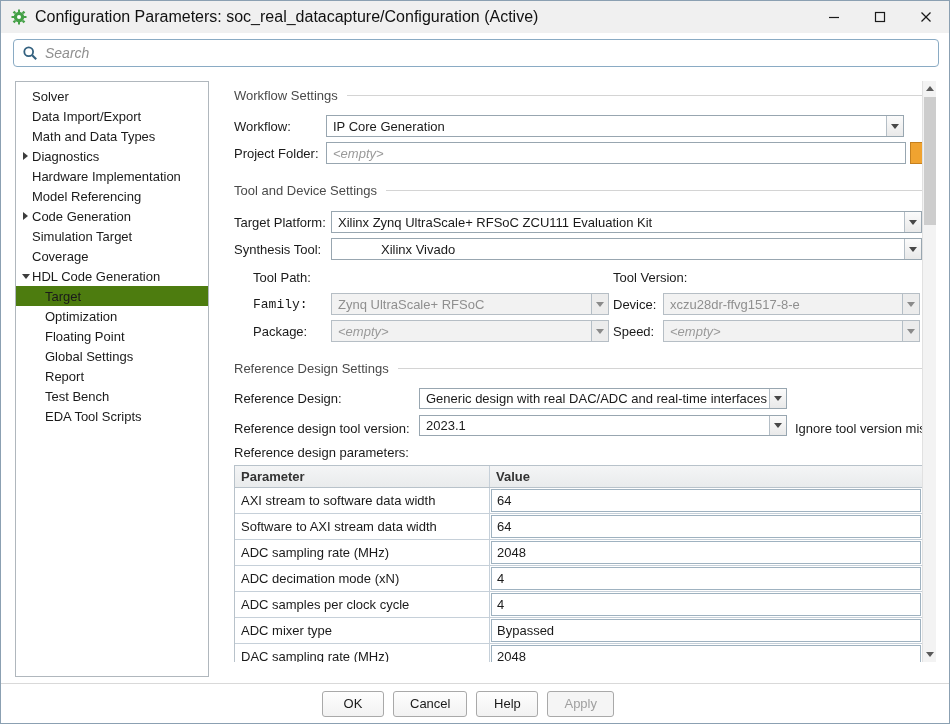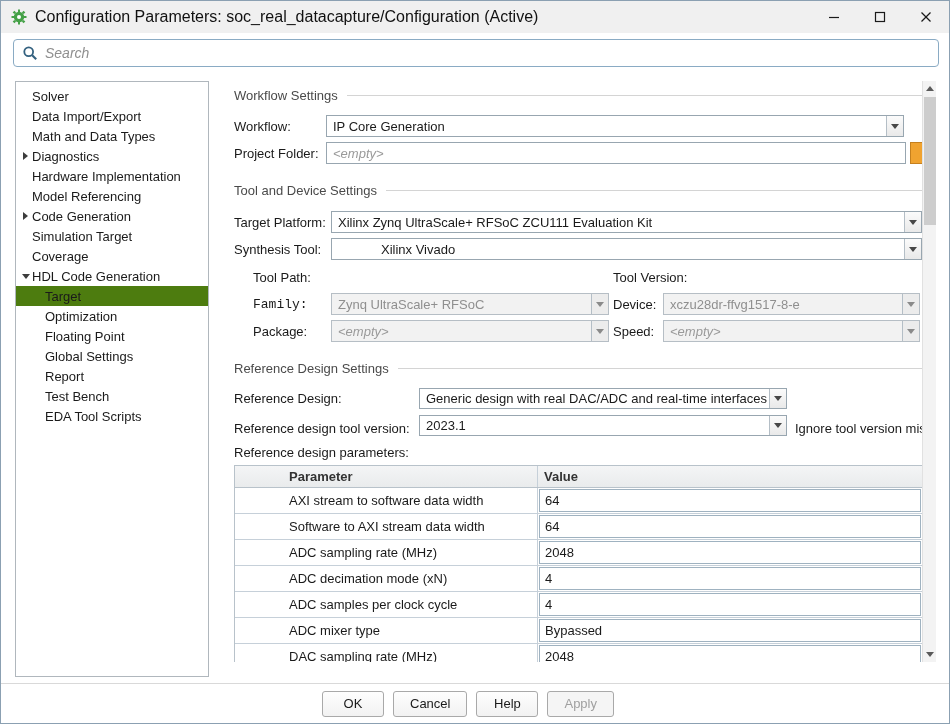--- a/index.html
+++ b/index.html
@@ -67,21 +67,21 @@
     background:#f0a330; border:1px solid #c5801e; border-right:none; }
 
   .clip-text { white-space:nowrap; overflow:hidden; flex:1; margin-left:8px; }
 
   
   .ptable { position:absolute; top:384px; left:8px; right:0;
     border:1px solid #b8c2ca; border-right:none; background:#fff; }
   .trow { display:flex; height:26px; border-bottom:1px solid #c6d0d9; }
   .trow.head { height:22px; background:linear-gradient(#f4f5f6,#e9ebec); border-bottom:1px solid #b8c2ca; font-weight:bold; color:#333; }
   .pcell { width:255px; flex:0 0 255px; display:flex; align-items:center; padding:0 6px;
-    border-right:1px solid #c6d0d9; white-space:nowrap; overflow:hidden;margin-left:48px; }
+    border-right:1px solid #c6d0d9; white-space:nowrap; overflow:hidden; }
   .vcell { flex:1; display:flex; align-items:stretch; padding:1px; }
   .vcell .cell-input { flex:1; border:1px solid #9fb2c0; background:#fff; display:flex; align-items:center; padding:0 5px; }
   .trow.head .vcell { padding:0 6px; align-items:center; }
 
   
   .vscroll { position:absolute; top:0; right:0; width:14px; height:581px;
     background:#f3f3f3; border-left:1px solid #e1e1e1; }
   .sb-btn { position:absolute; left:0; width:14px; height:15px; display:flex; align-items:center; justify-content:center; background:#f3f3f3; }
   .sb-up { top:0; } .sb-down { bottom:0; }
   .arr-up { width:0; height:0; border-left:4px solid transparent; border-right:4px solid transparent; border-bottom:5px solid #5a5a5a; }

